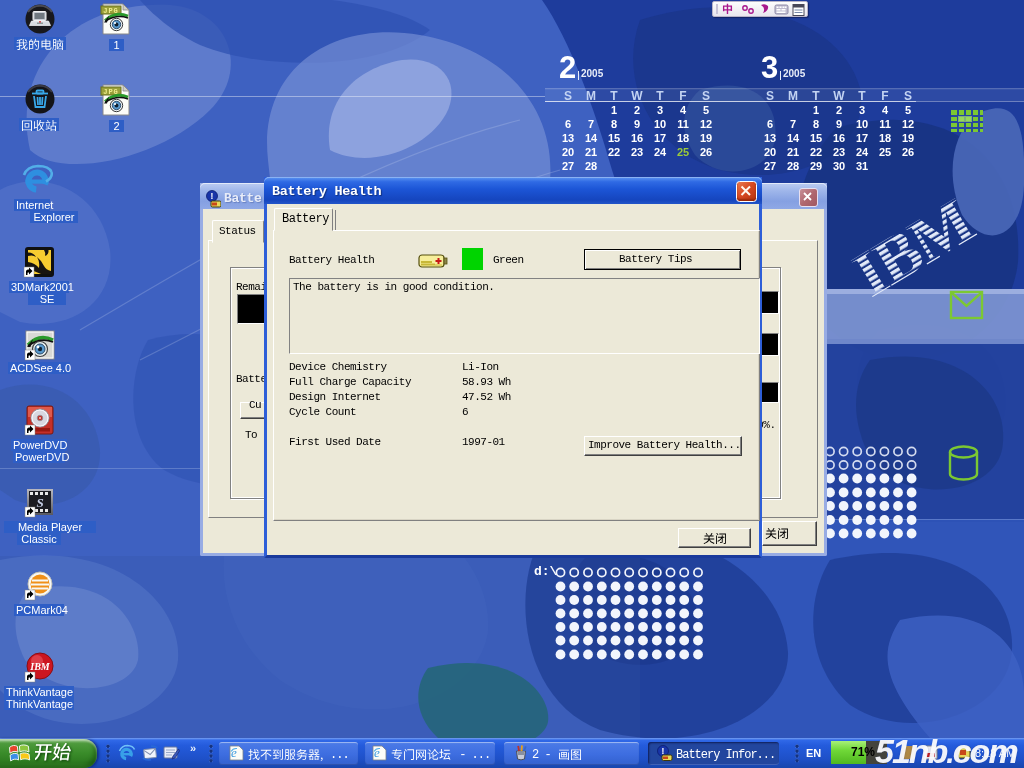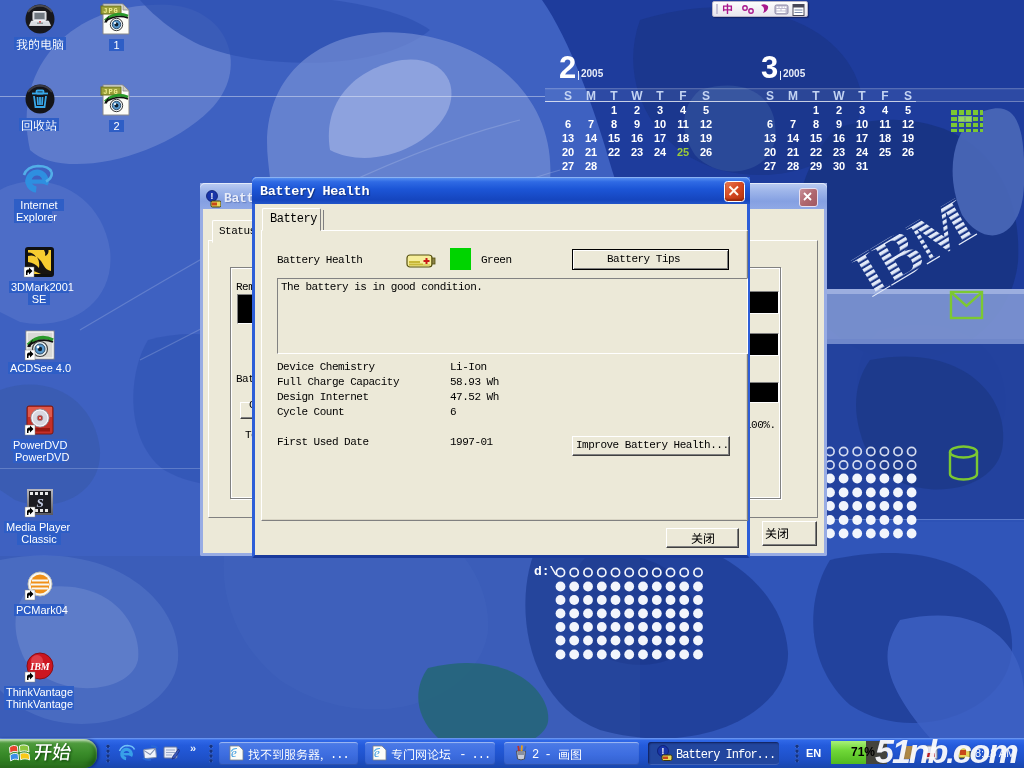--- a/index.html
+++ b/index.html
@@ -398,35 +398,35 @@
 <circle cx="16.5" cy="21.5" r="1.9" fill="#102030"></circle>
 <circle cx="15" cy="20" r="1.1" fill="#fff"></circle>
     </svg></div>
 <div class="lbl" style="left:109px;top:120px;width:15px">2</div>
 <div style="position:absolute;left:22px;top:163px;width:32px;height:32px"><svg width="32" height="32">
       <circle cx="15" cy="18" r="8.5" fill="none" stroke="#2E8FE0" stroke-width="6" stroke-dasharray="42.5 13.600000000000001" transform="rotate(95 15 18)"></circle>
 <rect x="3.5" y="16.5" width="23.0" height="4.199999999999999" fill="#2E8FE0"></rect>
 <path d="M2,12 Q5,3.5 16,3 Q27,3 29.5,9" stroke="#52AEE8" stroke-width="2.6" fill="none"></path>
 <path d="M29.5,9 Q31,14.5 24,18.5" stroke="#52AEE8" stroke-width="2.6" fill="none"></path>
     </svg></div>
-<div class="lbl" style="left:14px;top:199px;width:50px">Internet</div>
-<div class="lbl" style="left:14px;top:211px;width:38px">Explorer</div>
+<div class="lbl" style="left:14px;top:199px;width:36px">Internet</div>
+<div class="lbl" style="left:30px;top:211px;width:48px">Explorer</div>
 <div style="position:absolute;left:23px;top:246px;width:32px;height:32px"><svg width="32" height="32">
       <rect x="2" y="1" width="29" height="30" rx="3" fill="#101010"></rect>
 <rect x="5" y="4" width="23" height="24" fill="#F8CC30"></rect>
 <path d="M5,16 Q12,17 16,22 Q17,16 14,11 Q19,15 21,20 Q23,24 28,25 L28,28 L18,28 Q10,25 5,22 Z" fill="#181410"></path>
 <path d="M5,10 Q10,8.5 13,11 Q10,6 5,6.5 Z" fill="#181410"></path>
 <path d="M21,4 Q23,7 22,10 Q26,8.5 25.5,4 Z" fill="#181410"></path>
       <g>
         <rect x="1" y="21" width="10" height="10" fill="#fff" stroke="#808080" stroke-width="0.5"></rect>
         <path d="M3,29 L3,25 Q3.5,23.5 5,23.5 L6,23.5 L6,21.5 L9.5,25 L6,28.5 L6,26.5 L5,26.5 Q4.5,26.5 4.5,27.5 L4.5,29 Z" fill="#000"></path>
       </g>
     </svg></div>
 <div class="lbl" style="left:9px;top:281px;width:60px">3DMark2001</div>
-<div class="lbl" style="left:28px;top:293px;width:22px">SE</div>
+<div class="lbl" style="left:28px;top:293px;width:38px">SE</div>
 <div style="position:absolute;left:24px;top:329px;width:32px;height:32px"><svg width="32" height="32">
       <rect x="2" y="2" width="28" height="28" fill="#D8D8D4" stroke="#888" stroke-width="1"></rect>
 <rect x="3" y="3" width="26" height="26" fill="none" stroke="#fff" stroke-width="1"></rect>
 <path d="M4,16 Q15,4 29,11" stroke="#2a9a2a" stroke-width="3.4" fill="none"></path>
 <path d="M4,17 Q16,8 29,13" stroke="#101010" stroke-width="1.8" fill="none"></path>
 <path d="M3,18 L9,10 L6.5,18 Z" fill="#101010"></path>
 <circle cx="16" cy="20" r="7.5" fill="#e8f0f0" stroke="#404040" stroke-width="1.2"></circle>
 <circle cx="16" cy="20" r="5" fill="#5898cc" stroke="#284868" stroke-width="1"></circle>
 <circle cx="16" cy="20" r="2.2" fill="#102030"></circle>
 <circle cx="14" cy="18" r="1.4" fill="#fff"></circle>
@@ -469,21 +469,21 @@
         <rect x="11" y="23" width="3" height="3"></rect>
         <rect x="16" y="23" width="3" height="3"></rect>
         <rect x="21" y="23" width="3" height="3"></rect>
       </g>
 <text x="16" y="21" font-family="Liberation Serif,serif" font-style="italic" font-weight="bold" font-size="13" fill="#C8D0E8" text-anchor="middle">S</text>
       <g>
         <rect x="1" y="21" width="10" height="10" fill="#fff" stroke="#808080" stroke-width="0.5"></rect>
         <path d="M3,29 L3,25 Q3.5,23.5 5,23.5 L6,23.5 L6,21.5 L9.5,25 L6,28.5 L6,26.5 L5,26.5 Q4.5,26.5 4.5,27.5 L4.5,29 Z" fill="#000"></path>
       </g>
     </svg></div>
-<div class="lbl" style="left:4px;top:521px;width:66px">Media Player</div>
+<div class="lbl" style="left:4px;top:521px;width:92px">Media Player</div>
 <div class="lbl" style="left:17px;top:533px;width:44px">Classic</div>
 <div style="position:absolute;left:24px;top:569px;width:32px;height:32px"><svg width="32" height="32">
       <circle cx="16" cy="15" r="12" fill="#F8F8F4" stroke="#C0C0B8" stroke-width="1"></circle>
 <circle cx="16" cy="15" r="9.5" fill="#F09018"></circle>
 <g stroke="#F8F8F4" stroke-width="2">
         <line x1="8" y1="11.5" x2="24" y2="11.5"></line>
         <line x1="7" y1="15.5" x2="25" y2="15.5"></line>
         <line x1="8" y1="19.5" x2="24" y2="19.5"></line>
       </g>
       <g>
@@ -533,21 +533,21 @@
 <div class="t" style="left:42px;top:246px">To i</div>
 <div class="t" style="left:542px;top:236px">100%.</div>
 <div class="btn" style="left:559px;top:338px;width:55px;height:25px"></div>
 <div class="abs" style="left:562px;top:343px"><svg width="24" height="15" viewBox="0 0 24 15">
         <g>
           <path transform="translate(0.0,12.0) scale(0.01200,-0.01200)" d="M129 627H881V552H129ZM68 374H935V300H68ZM542 350Q577 263 636 193Q695 123 777 74Q859 24 960 -1Q952 -10 942 -22Q931 -35 922 -48Q913 -62 907 -74Q802 -42 719 14Q636 71 575 151Q514 231 474 331ZM711 836 792 809Q771 770 747 729Q723 688 699 650Q674 613 652 584L589 610Q610 640 633 680Q656 719 677 761Q697 802 711 836ZM224 799 287 831Q319 793 349 746Q378 698 392 663L324 626Q316 650 300 680Q284 710 265 741Q245 773 224 799ZM461 600H546V429Q546 380 538 327Q530 273 505 220Q480 166 432 113Q383 60 303 12Q222 -37 102 -79Q98 -70 89 -58Q80 -46 69 -34Q59 -21 48 -13Q163 26 238 69Q313 112 358 159Q403 205 425 252Q447 298 454 344Q461 389 461 430Z" fill="#000"></path>
           <path transform="translate(12.0,12.0) scale(0.01200,-0.01200)" d="M242 512H781V441H242ZM563 646H641V100Q641 67 631 49Q622 32 598 23Q575 14 535 12Q495 10 435 10Q433 25 425 46Q418 67 410 83Q440 82 467 81Q494 81 514 81Q534 81 542 81Q554 82 558 86Q563 90 563 102ZM89 615H163V-80H89ZM104 793 162 829Q186 808 210 783Q235 757 257 732Q278 706 290 685L228 644Q217 665 196 691Q176 716 152 744Q128 771 104 793ZM355 785H882V715H355ZM839 785H913V15Q913 -16 905 -33Q896 -51 876 -60Q855 -69 821 -72Q787 -74 737 -73Q734 -59 728 -38Q721 -17 713 -3Q748 -4 779 -4Q810 -4 820 -4Q831 -3 835 1Q839 5 839 15ZM541 477 611 454Q553 348 459 258Q366 169 248 105Q243 113 234 122Q224 132 214 142Q205 151 196 157Q273 196 339 247Q406 298 457 357Q509 416 541 477Z" fill="#000"></path>
         </g>
       </svg></div>
 </div>
-<div class="abs" style="left:252px;top:177px;width:498px;height:381px;background:#ECE9D8;border:3px solid #2D5ED8;border-top:0;border-bottom:3px solid #1A3A9C;border-radius:0 0 2px 2px">
+<div class="abs" style="left:264px;top:177px;width:498px;height:381px;background:#ECE9D8;border:3px solid #2D5ED8;border-top:0;border-bottom:3px solid #1A3A9C;border-radius:0 0 2px 2px">
 <div class="abs" style="left:-3px;top:0px;width:498px;height:27px;border-radius:5px 5px 0 0;background:linear-gradient(180deg,#5E96F2 0%,#2F6AE4 18%,#1C55D6 45%,#1545BE 85%,#2355C8 100%);box-shadow:inset 0 1px 0 #8AB2F4"></div>
 <div class="abs" style="left:5px;top:7px;font-family:'Liberation Mono',monospace;font-weight:bold;font-size:13.5px;letter-spacing:-0.3px;color:#fff;text-shadow:1px 1px 1px #10307E">Battery Health</div>
 <div class="abs" style="left:469px;top:4px;width:21px;height:21px;border-radius:3.5px;background:linear-gradient(135deg,#E87C52 0%,#D84A22 45%,#B43410 100%);border:1.5px solid #fff;box-shadow:inset 0 -2px 2px #982808">
 <svg width="18" height="18">
         <path d="M4.5,4.5 L13,13 M13,4.5 L4.5,13" stroke="#FFF8EE" stroke-width="2"></path>
       </svg></div>
 
 <div class="abs" style="left:6px;top:53px;width:487px;height:291px;border:1px solid;border-color:#fff #808080 #808080 #fff;box-shadow:inset -1px -1px 0 #D8D4C4"></div>
 <div class="abs" style="left:7px;top:31px;width:59px;height:23px;background:#ECE9D8;border:1px solid;border-color:#fff #808080 #ECE9D8 #fff;border-radius:2px 2px 0 0"></div>
 <div class="abs" style="left:68px;top:33px;width:1px;height:20px;background:#808080"></div>

